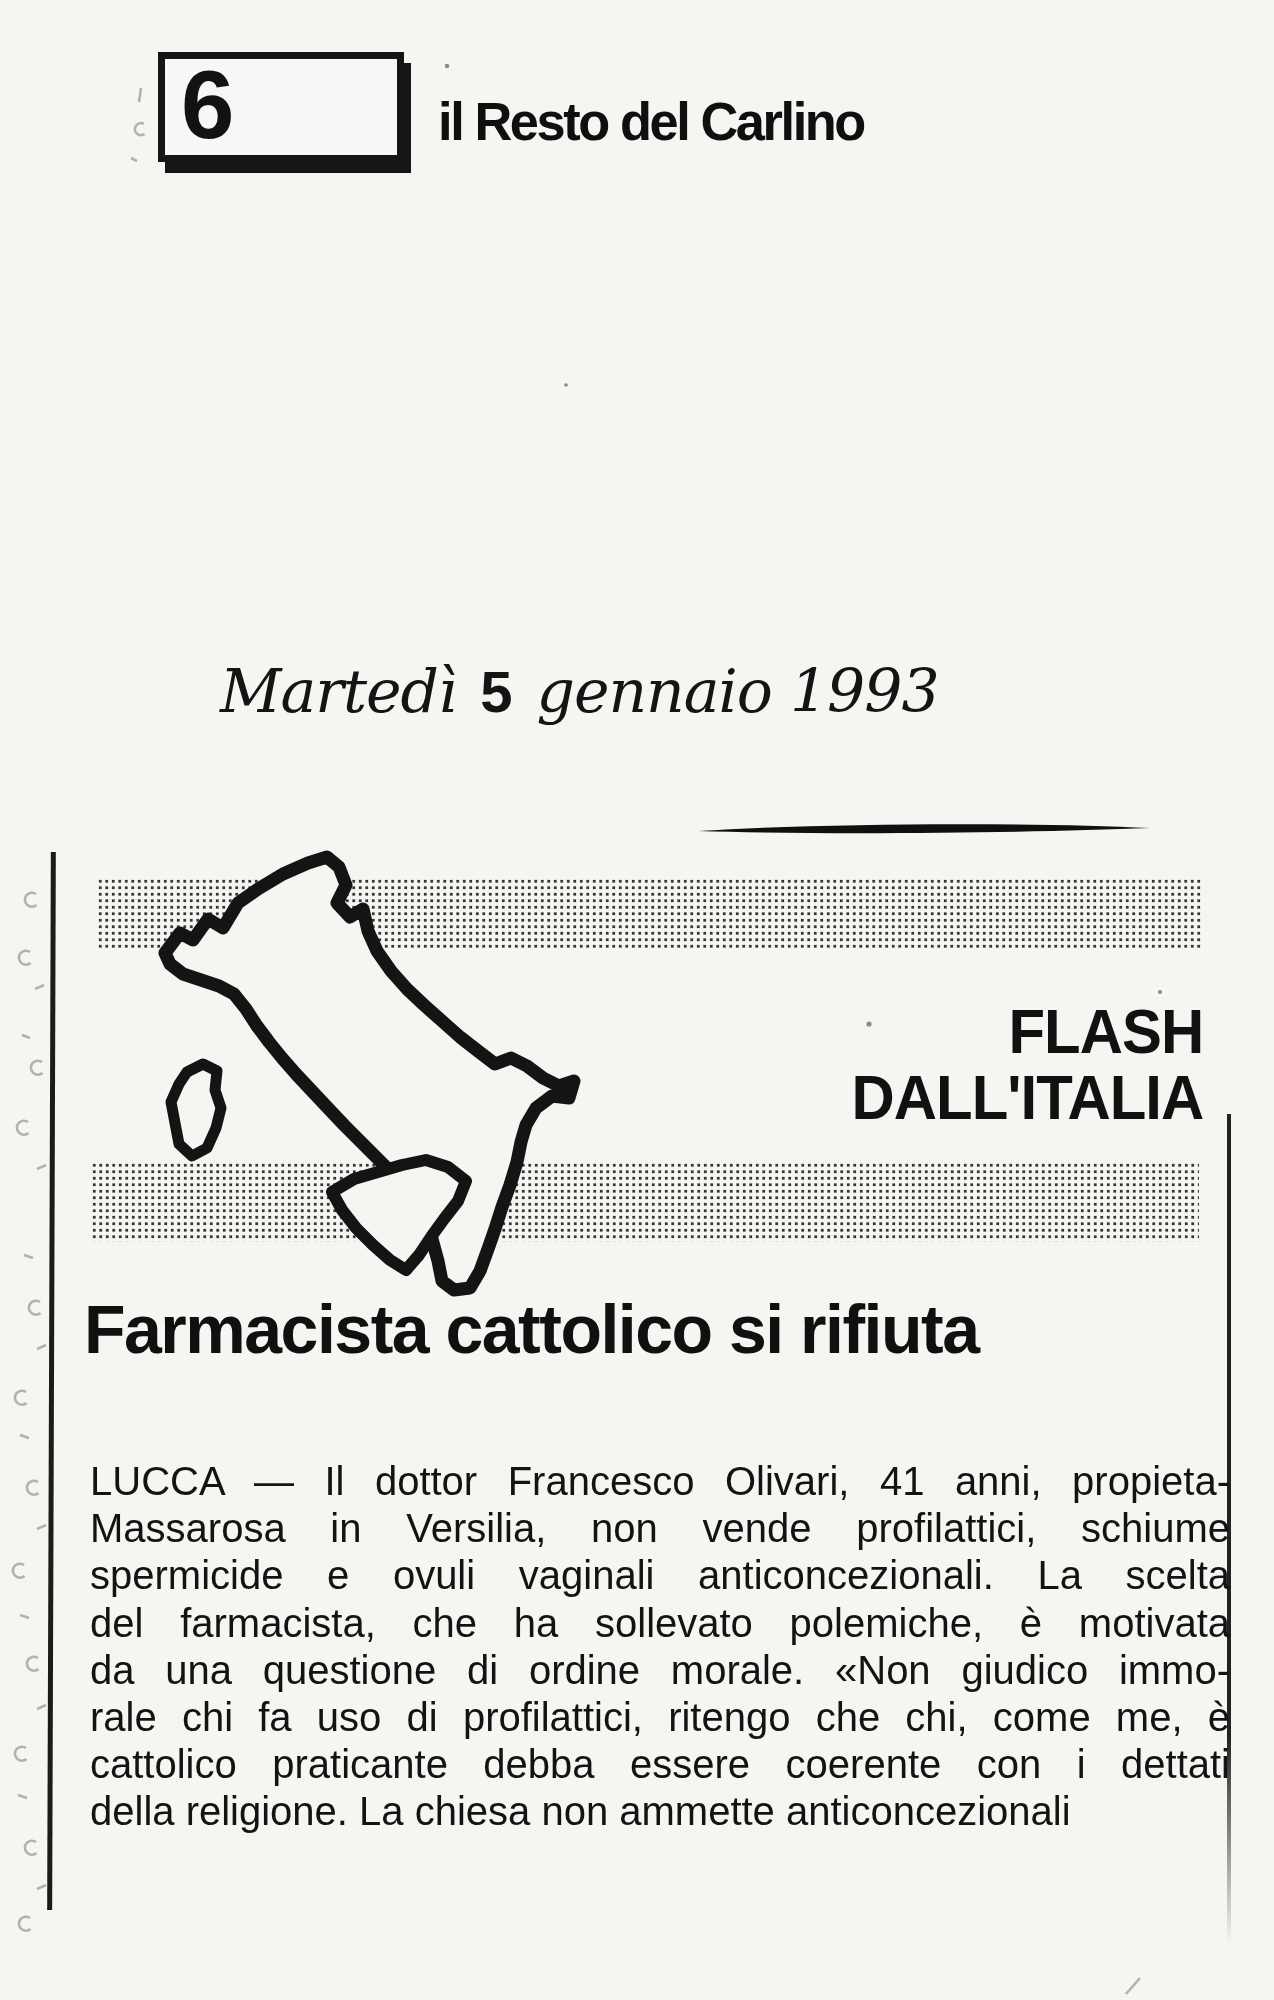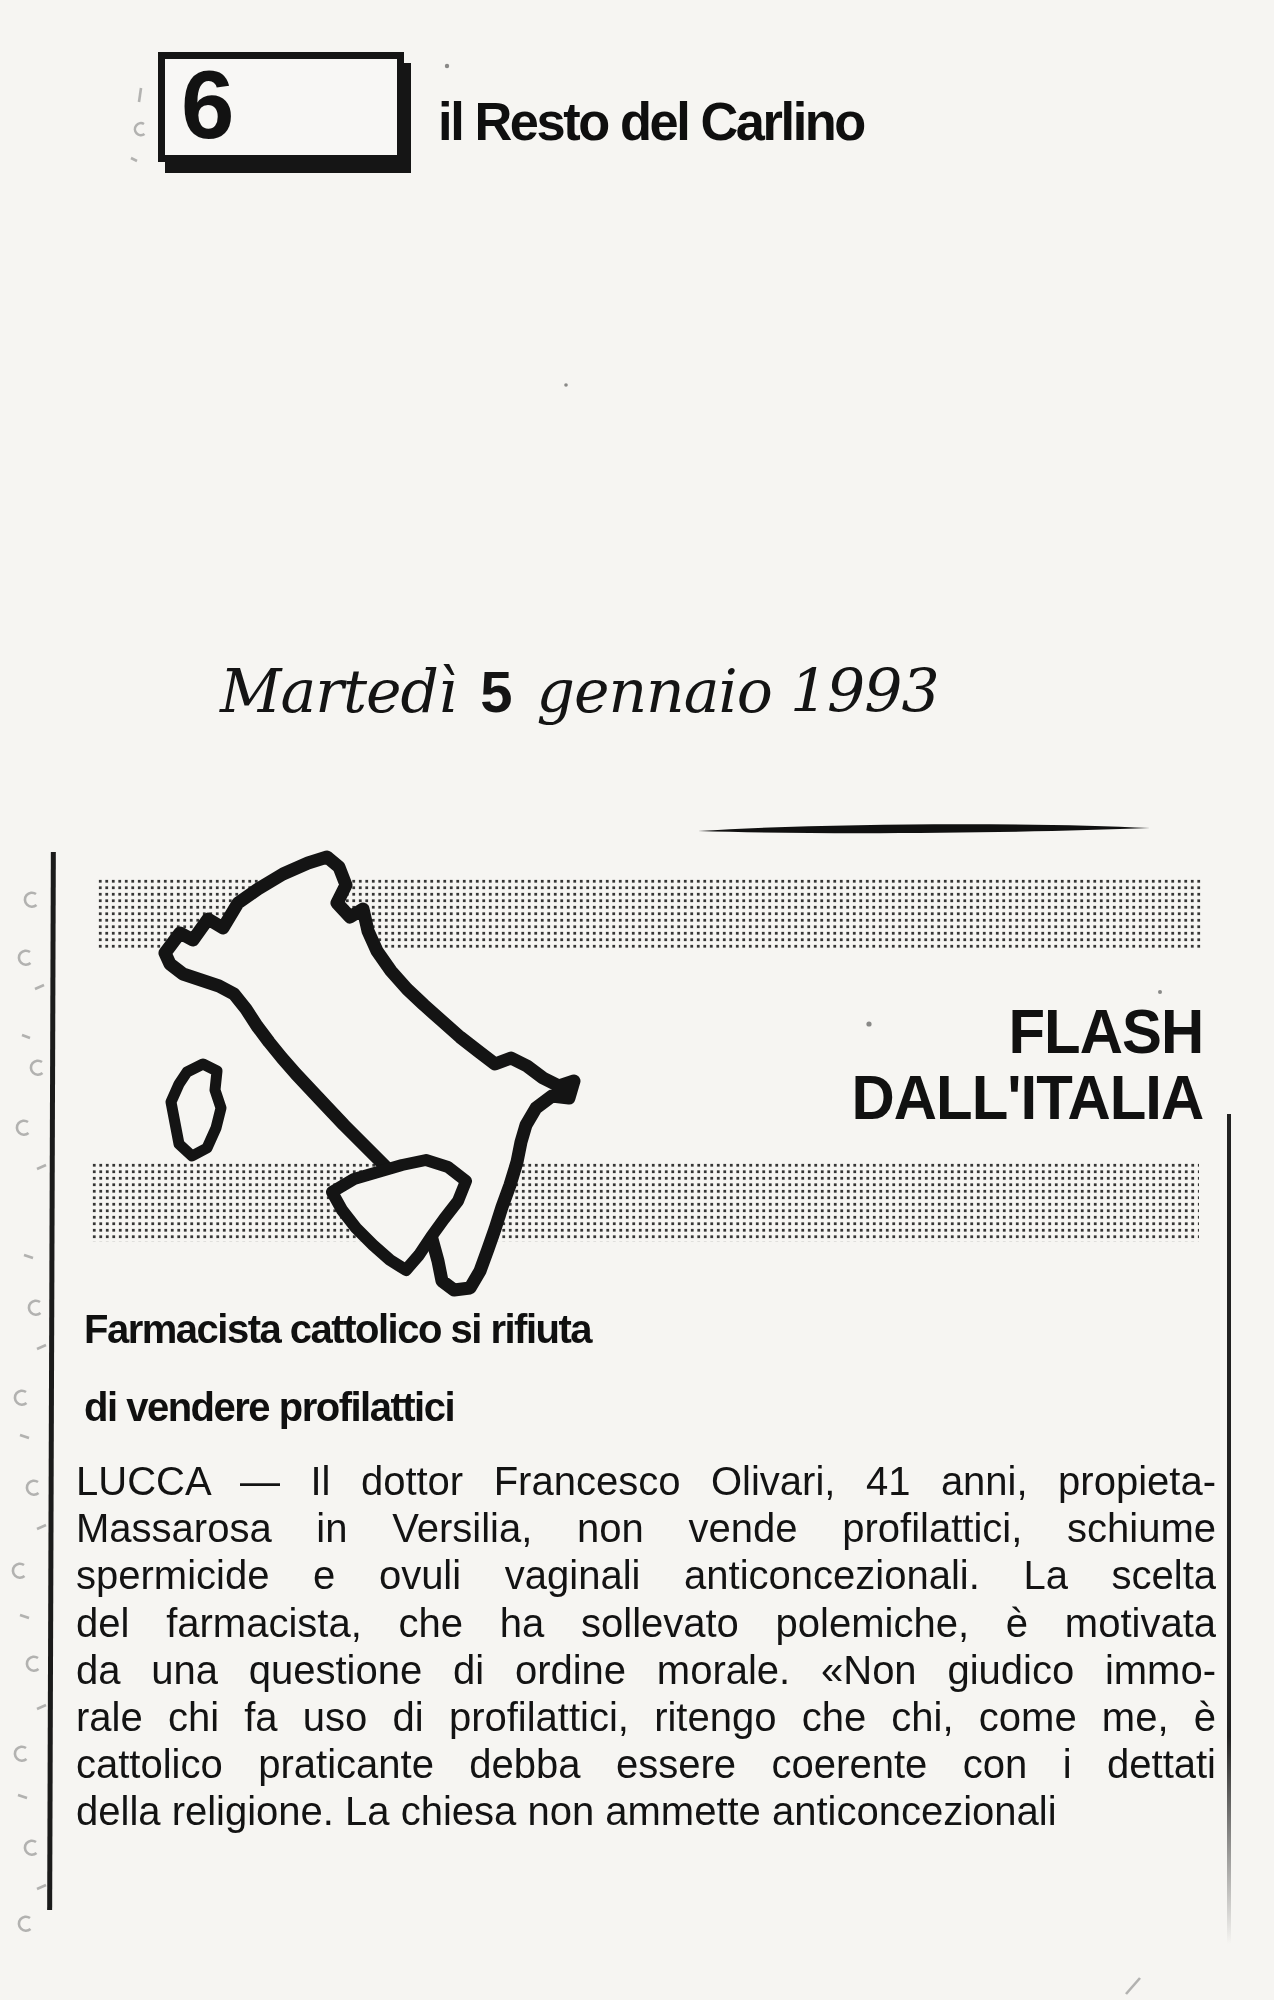--- a/index.html
+++ b/index.html
@@ -56,25 +56,25 @@
   .italy path{stroke:#141414;stroke-linejoin:round;stroke-linecap:round;fill:#f6f5f2;}
   
   .kicker{
     position:absolute;right:71px;top:998px;text-align:right;
     font-weight:bold;font-size:63px;line-height:66px;letter-spacing:-1px;
     color:#111;transform:scaleX(0.95);transform-origin:right;
   }
   
   .headline{
     position:absolute;left:84px;top:1290px;
-    font-weight:bold;font-size:40px;line-height:78px;letter-spacing:-1.5px;
+    font-weight:bold;font-size:68px;line-height:78px;letter-spacing:-1.5px;
     color:#101010;white-space:nowrap;
   }
   .article-body{
-    position:absolute;left:76px;top:1458px;width:1140px;
+    position:absolute;left:90px;top:1458px;width:1140px;
     font-size:40px;line-height:47.2px;color:#131313;
   }
   .bodyline{text-align:justify;text-align-last:justify;}
   .bodyline:last-child{text-align-last:left;}
   
   .scribbles{position:absolute;left:0;top:0;pointer-events:none;}
   .scribbles path{stroke:#7a7a7a;stroke-width:2.6;fill:none;opacity:.55;}
   .scribbles circle{fill:#303030;opacity:.55;}
 </style>
 </head>
@@ -121,21 +121,20 @@
       L378 356 L364 374 L351 392 L339 410 L326 425 L310 415 L293 400 L276 383 L262 365 Z"></path>
   </svg>
 
   <div class="kicker">
     <div>FLASH</div>
     <div>DALL'ITALIA</div>
   </div>
 
   <div class="headline">
     <div>Farmacista cattolico si rifiuta</div>
-    <div>di vendere profilattici</div>
   </div>
 
   <div class="article-body">
       <div class="bodyline">LUCCA — Il dottor Francesco Olivari, 41 anni, propieta-</div>
       <div class="bodyline">Massarosa in Versilia, non vende profilattici, schiume</div>
       <div class="bodyline">spermicide e ovuli vaginali anticoncezionali. La scelta</div>
       <div class="bodyline">del farmacista, che ha sollevato polemiche, è motivata</div>
       <div class="bodyline">da una questione di ordine morale. «Non giudico immo-</div>
       <div class="bodyline">rale chi fa uso di profilattici, ritengo che chi, come me, è</div>
       <div class="bodyline">cattolico praticante debba essere coerente con i dettati</div>

